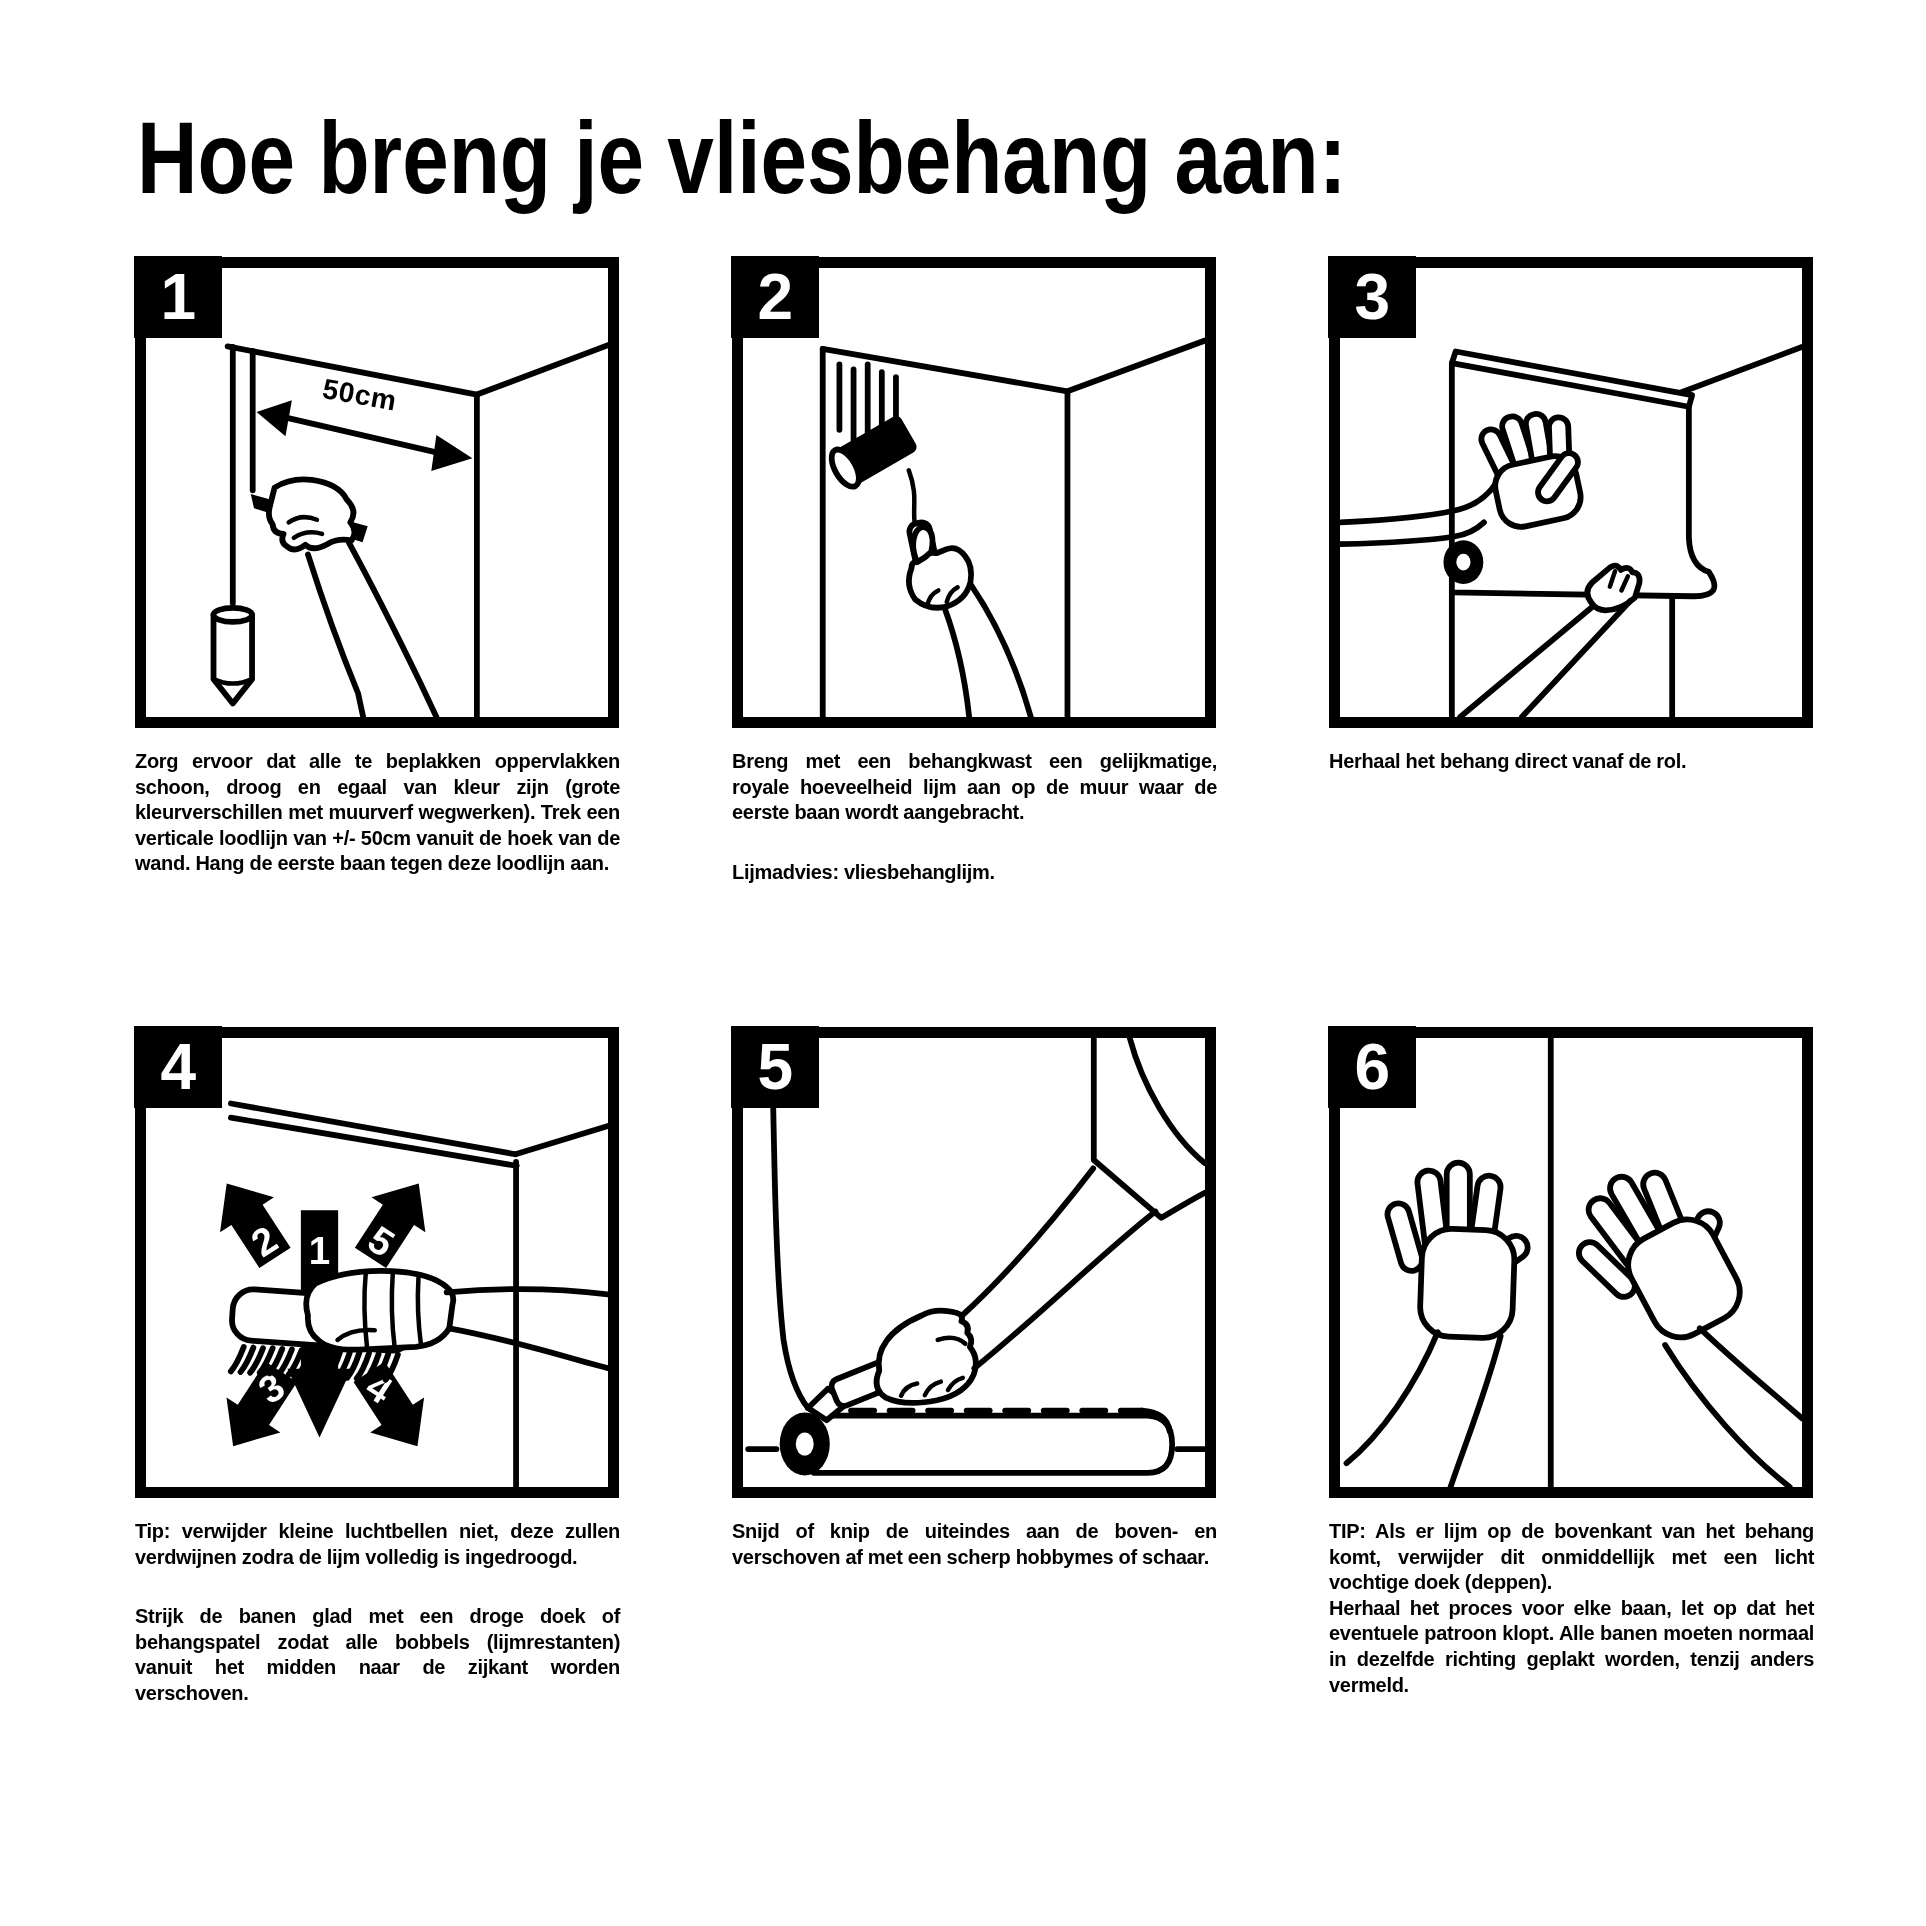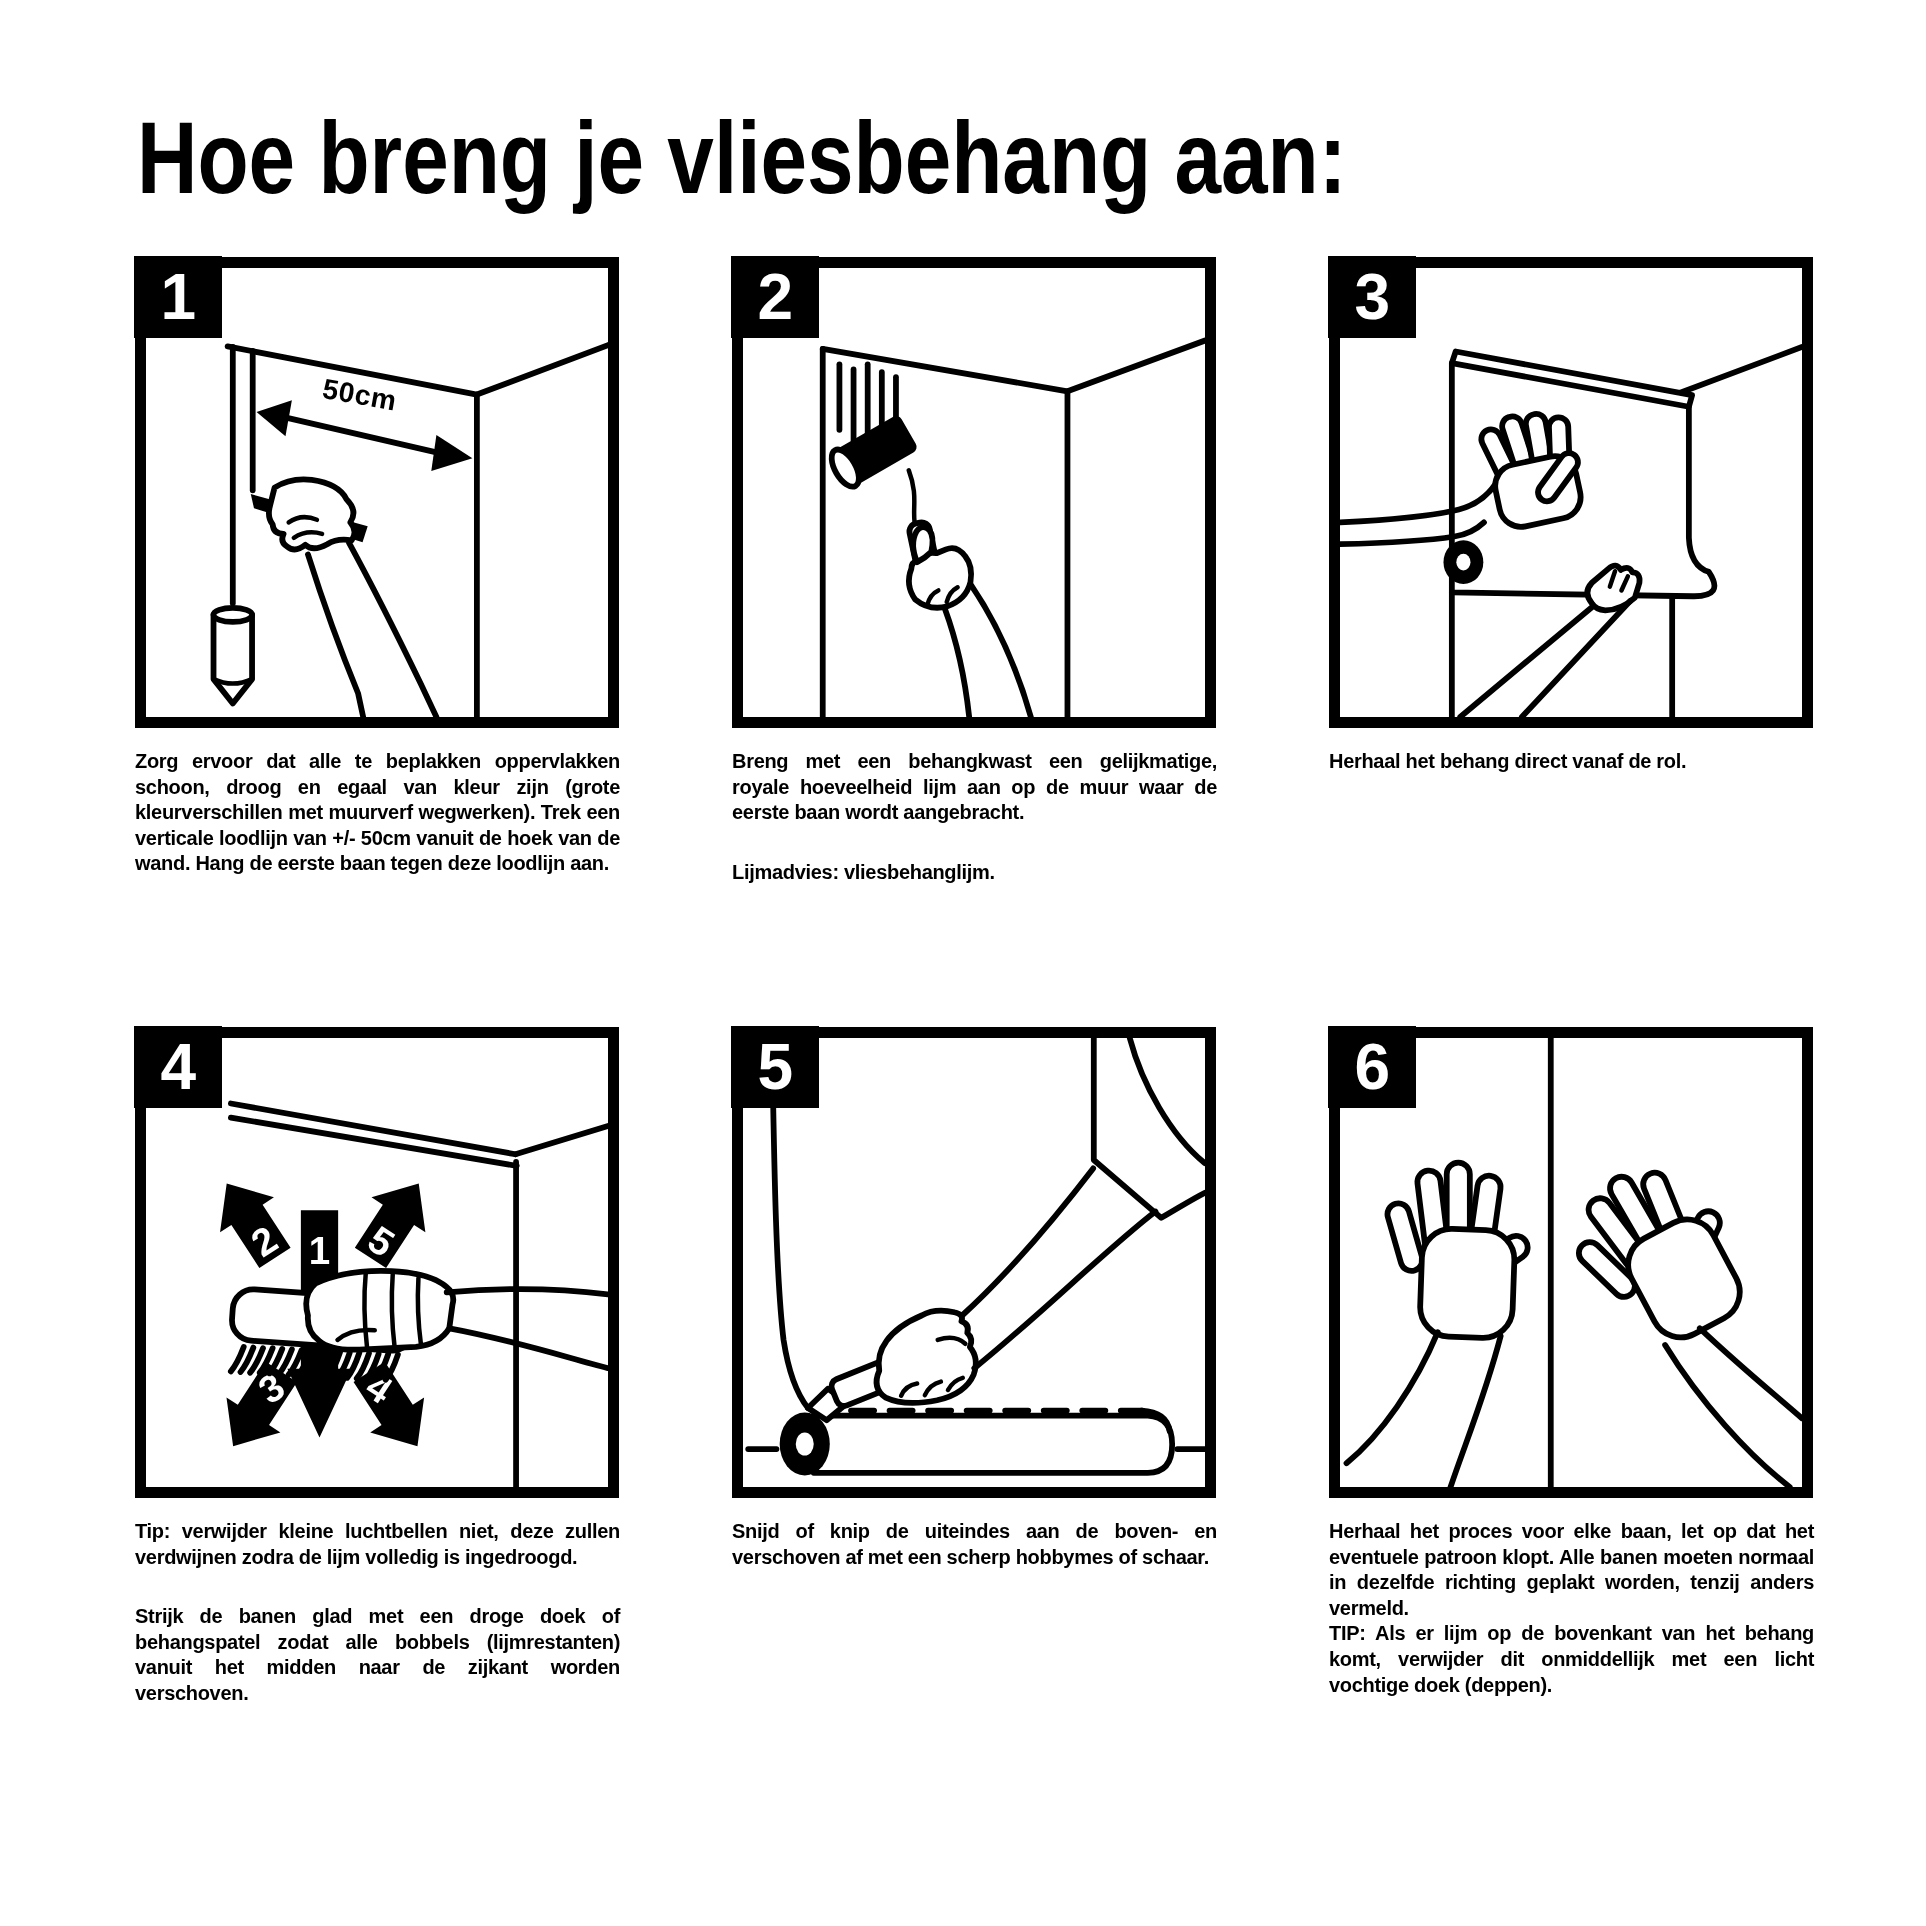--- a/index.html
+++ b/index.html
@@ -310,19 +310,19 @@
           </g>
           <path d="M560,452 C628,516 678,556 719,592"></path>
           <path d="M506,478 C560,566 636,650 700,699"></path>
         </g>
       </svg>
       <div class="badge">
         <span>6</span>
       </div>
     </div>
     <div class="caption tight">
+      <p>TIP: Als er lijm op de bovenkant van het behang komt, verwijder dit onmiddellijk met een licht vochtige doek (deppen).</p>
       <p>Herhaal het proces voor elke baan, let op dat het eventuele patroon klopt. Alle banen moeten normaal in dezelfde richting geplakt worden, tenzij anders vermeld.</p>
-      <p>TIP: Als er lijm op de bovenkant van het behang komt, verwijder dit onmiddellijk met een licht vochtige doek (deppen).</p>
     </div>
   </div>
 
 </div>
 
 
 </body></html>

